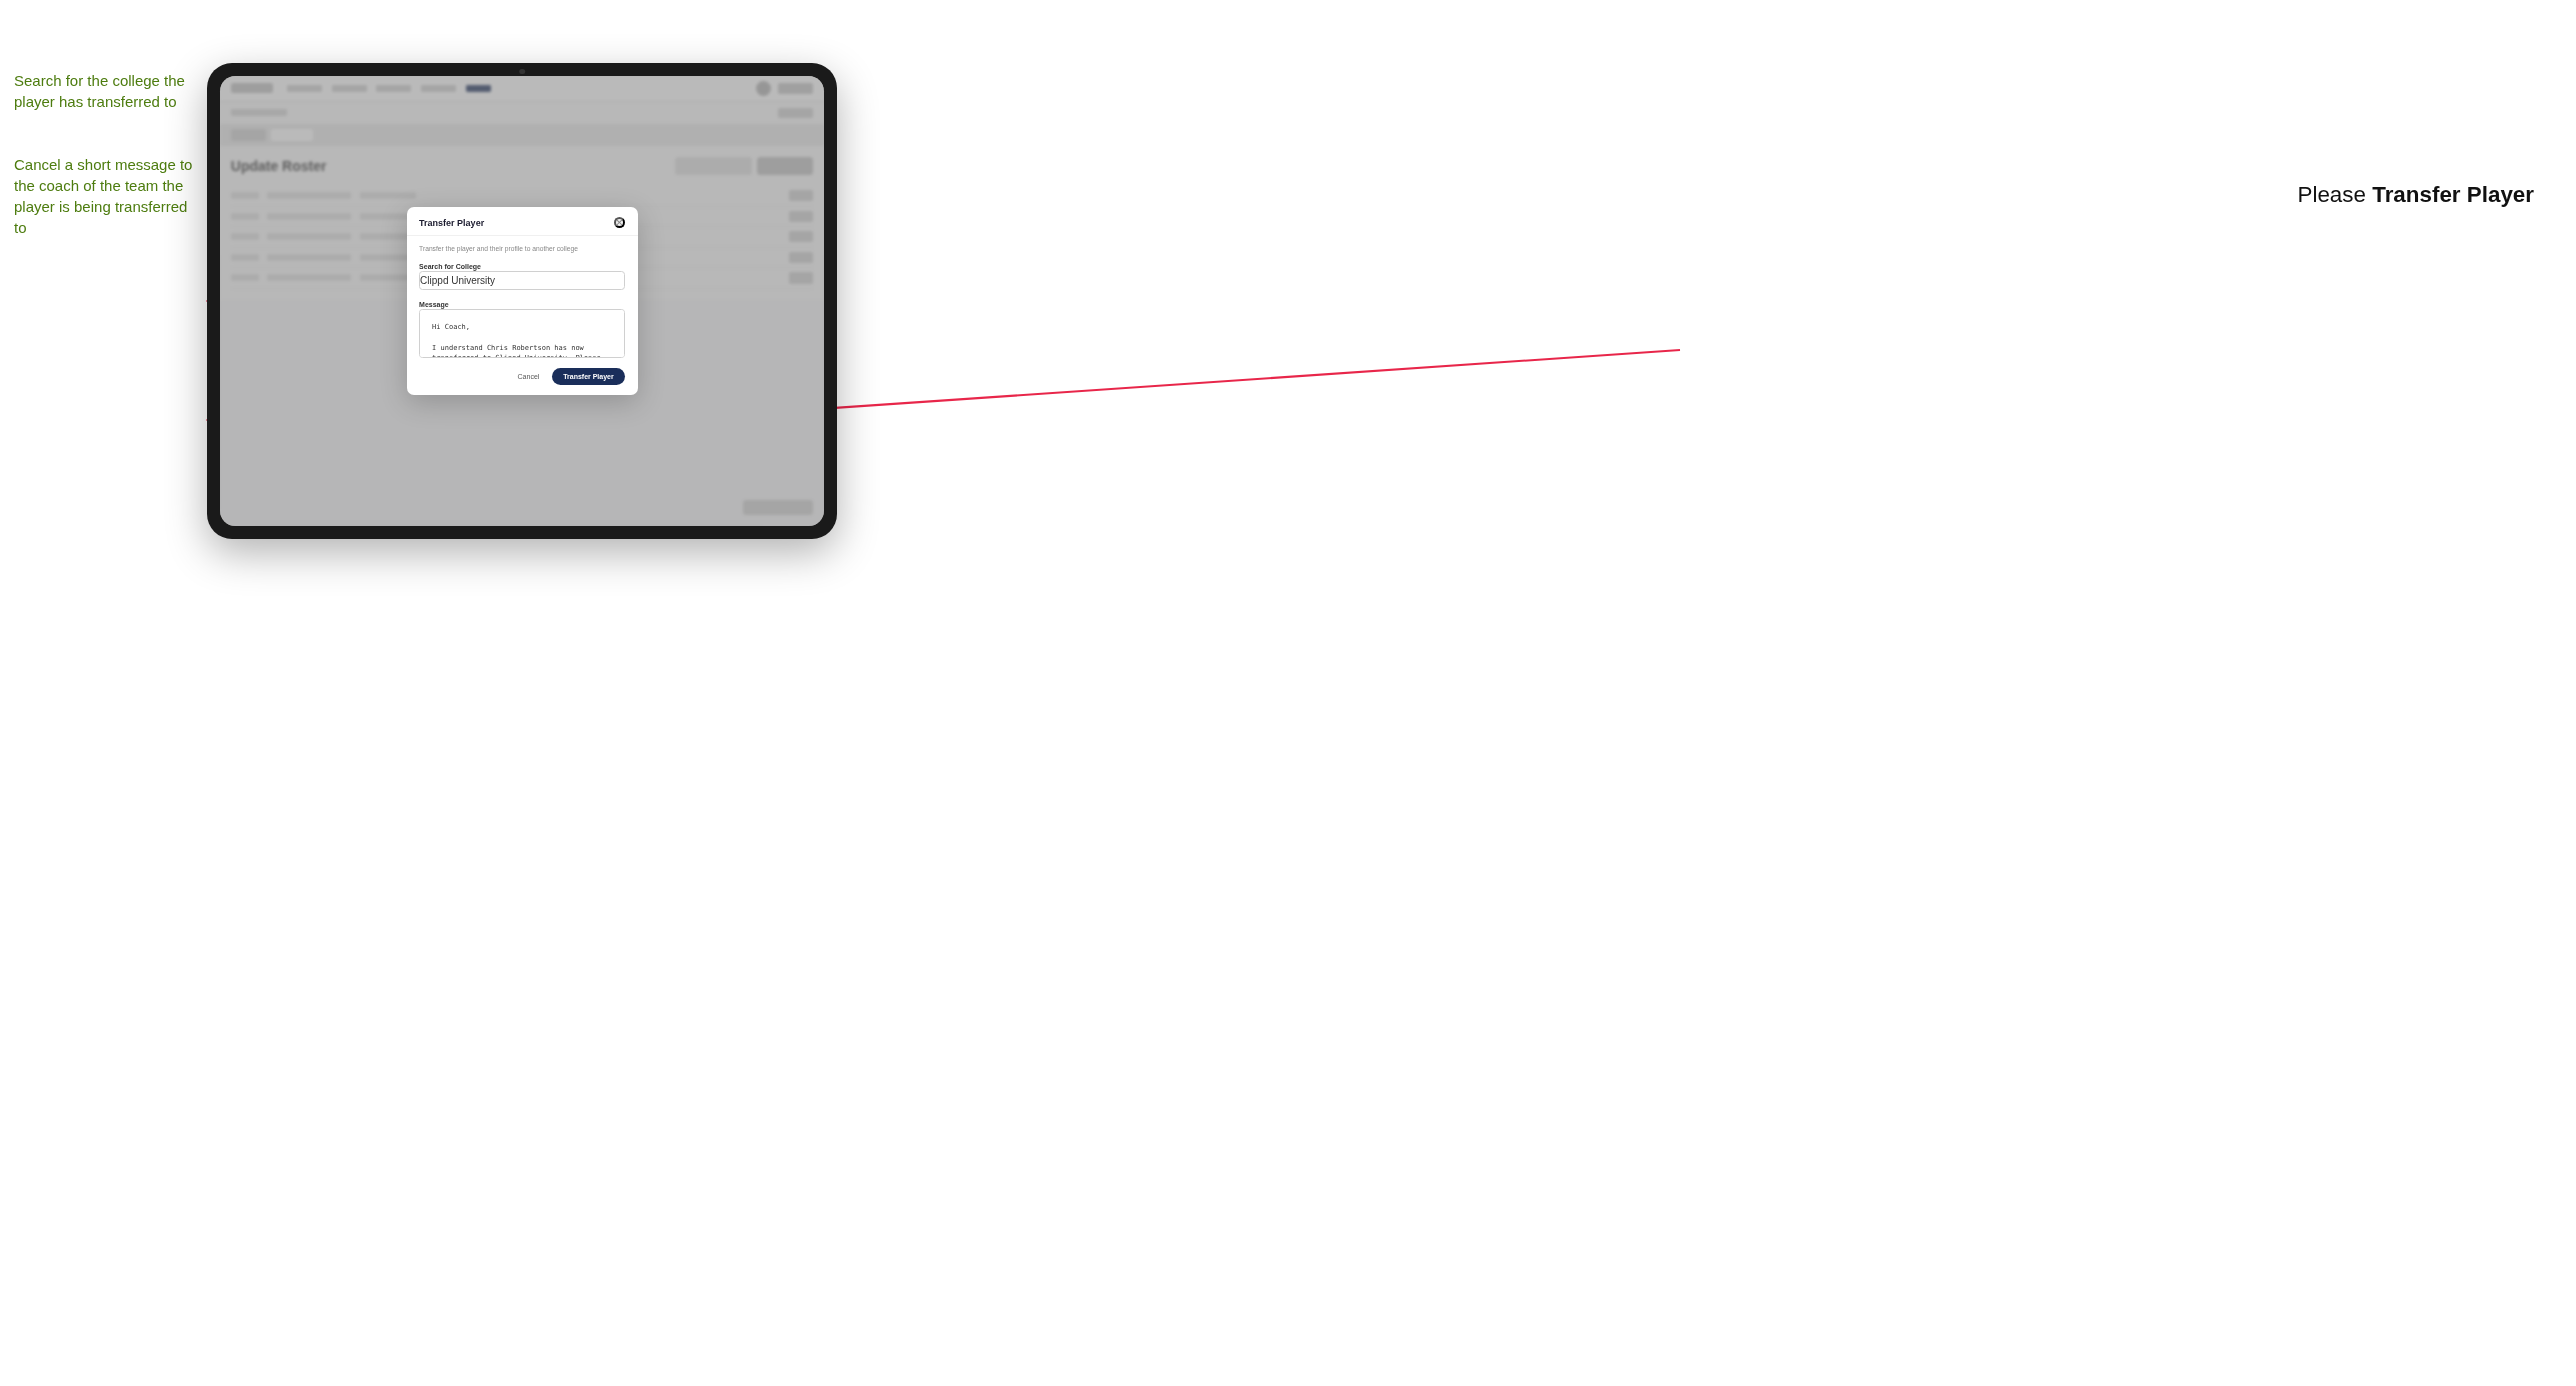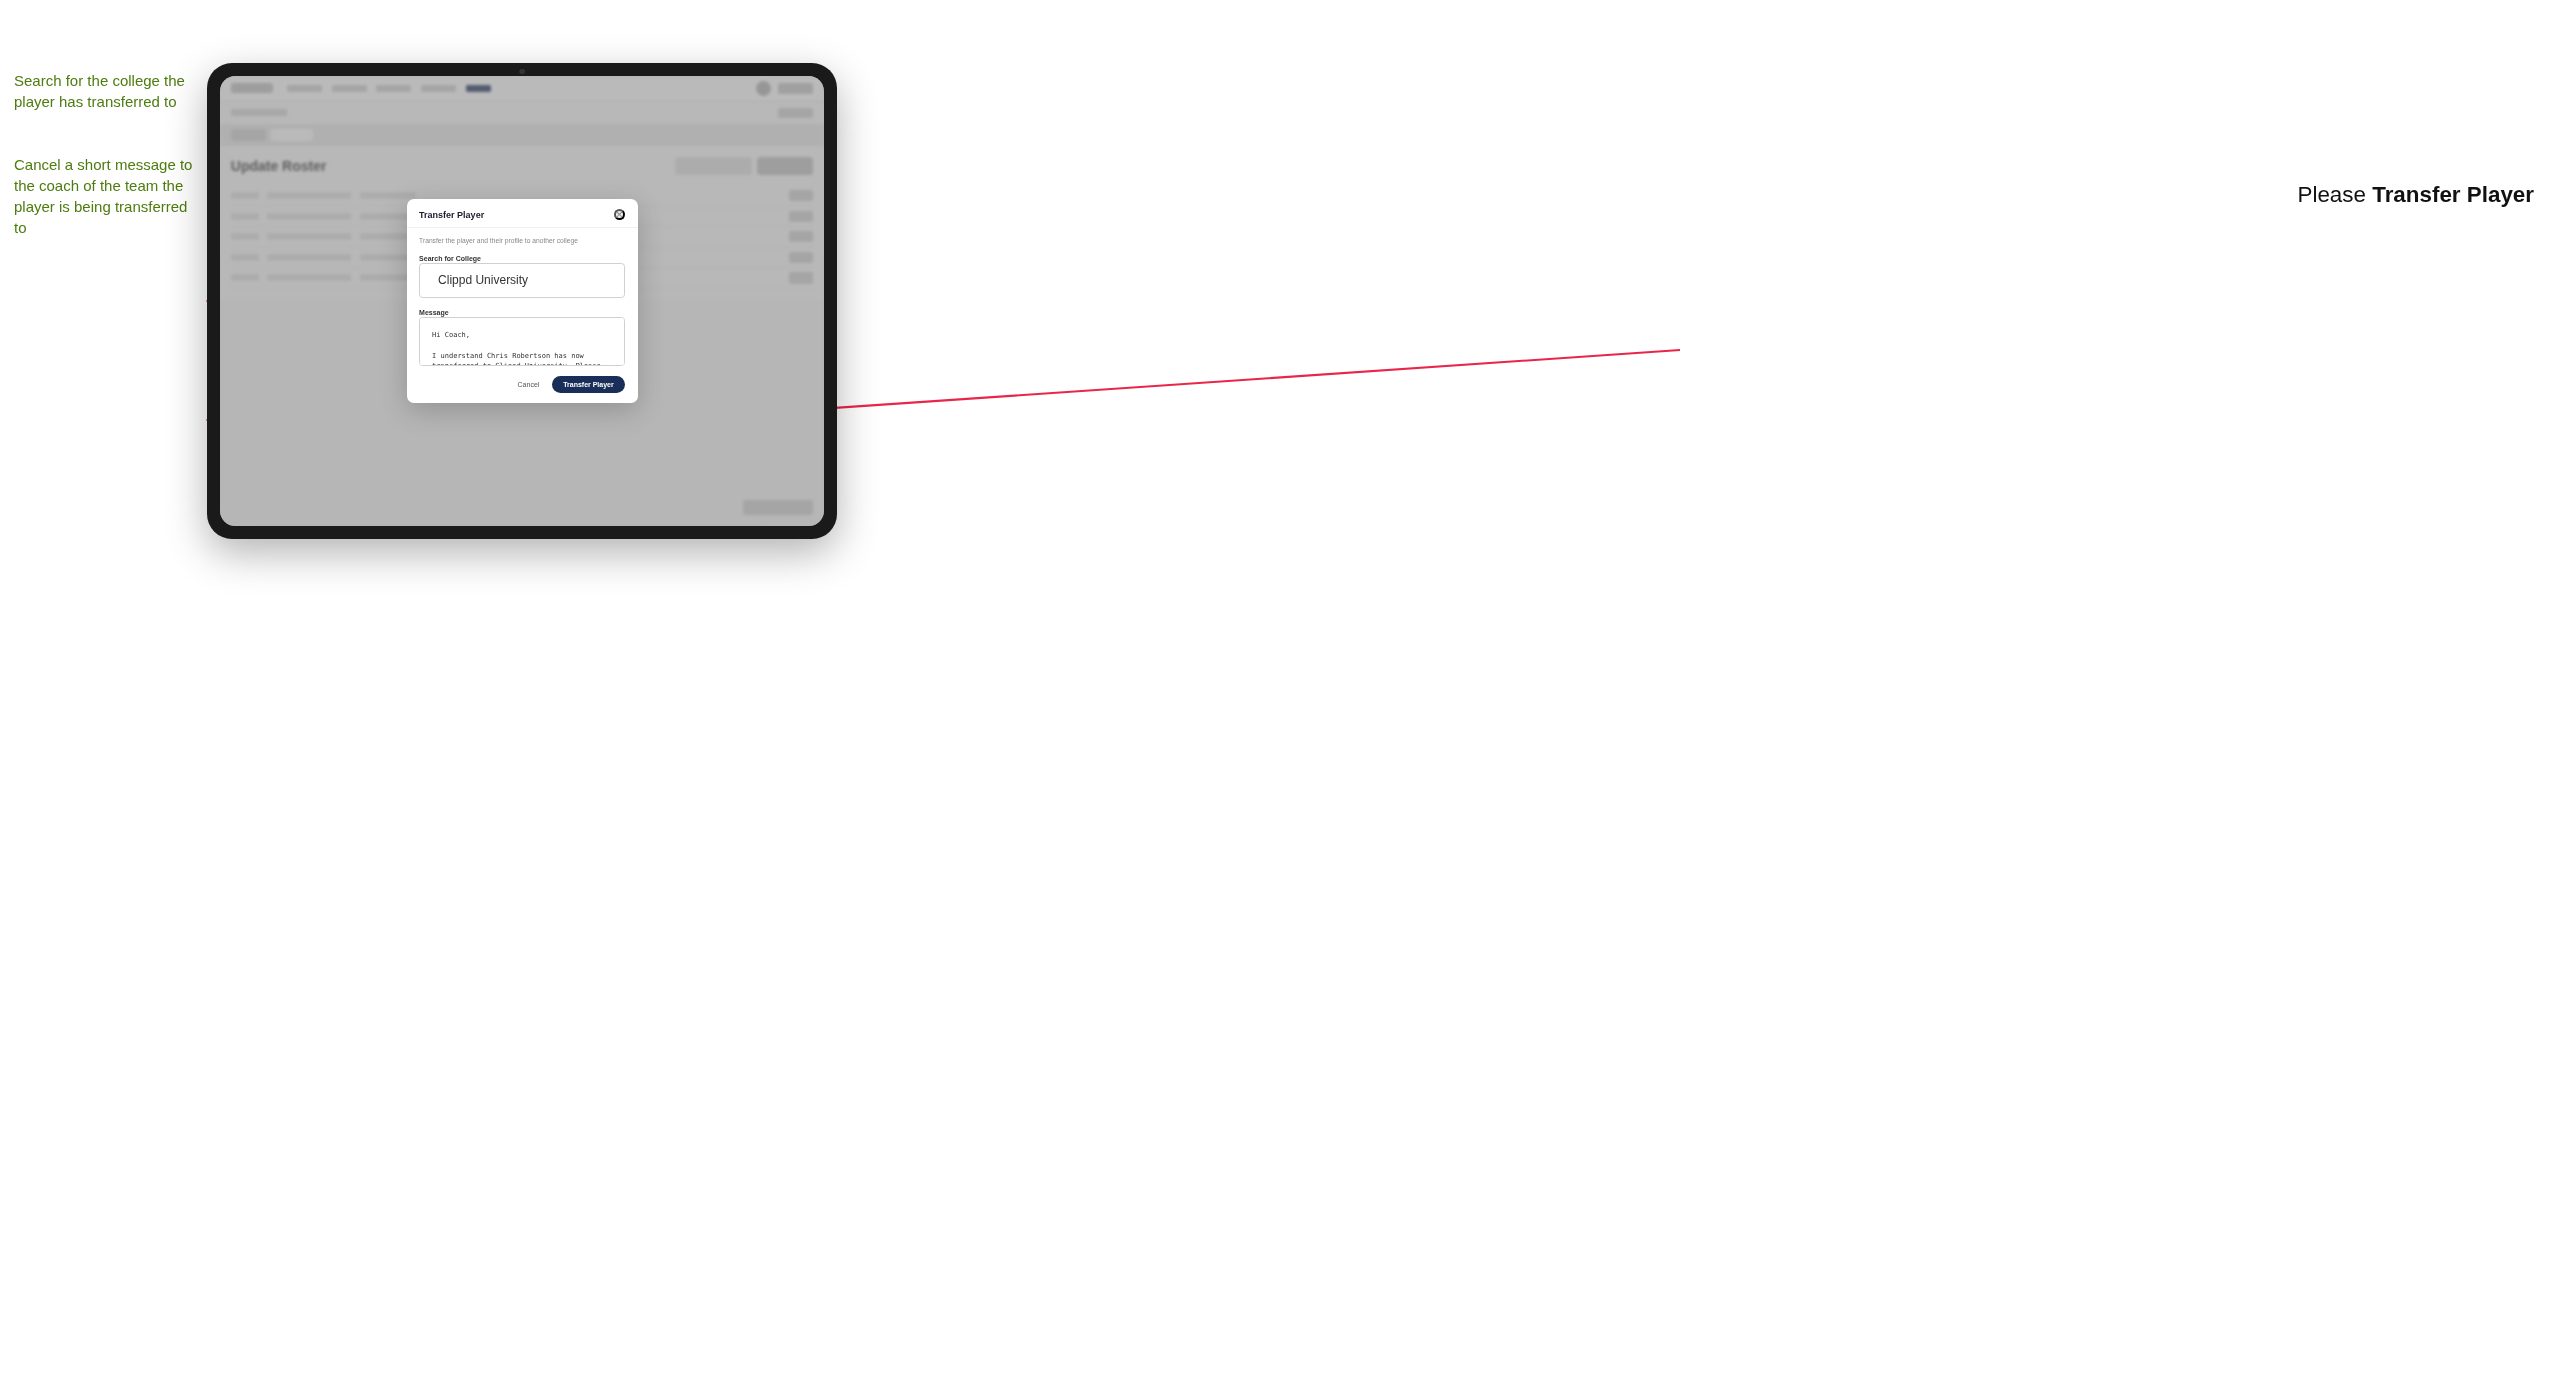--- a/index.html
+++ b/index.html
@@ -323,25 +323,25 @@
 
     .field-label {
       font-size: 7px;
       font-weight: 600;
       color: #333;
       margin-bottom: 2.8px;
     }
 
     .field-input {
       width: 100%;
-      height: 35px;
+      height: 19px;
       border: 0.7px solid #d0d0d0;
       border-radius: 3.5px;
-      padding: 0 18px;
-      font-size: 12px;
+      padding: 0 0;
+      font-size: 10px;
       color: #333;
       outline: none;
       margin-bottom: 7px;
     }
 
     .field-textarea {
       width: 100%;
       height: 49px;
       border: 0.7px solid #d0d0d0;
       border-radius: 3.5px;

